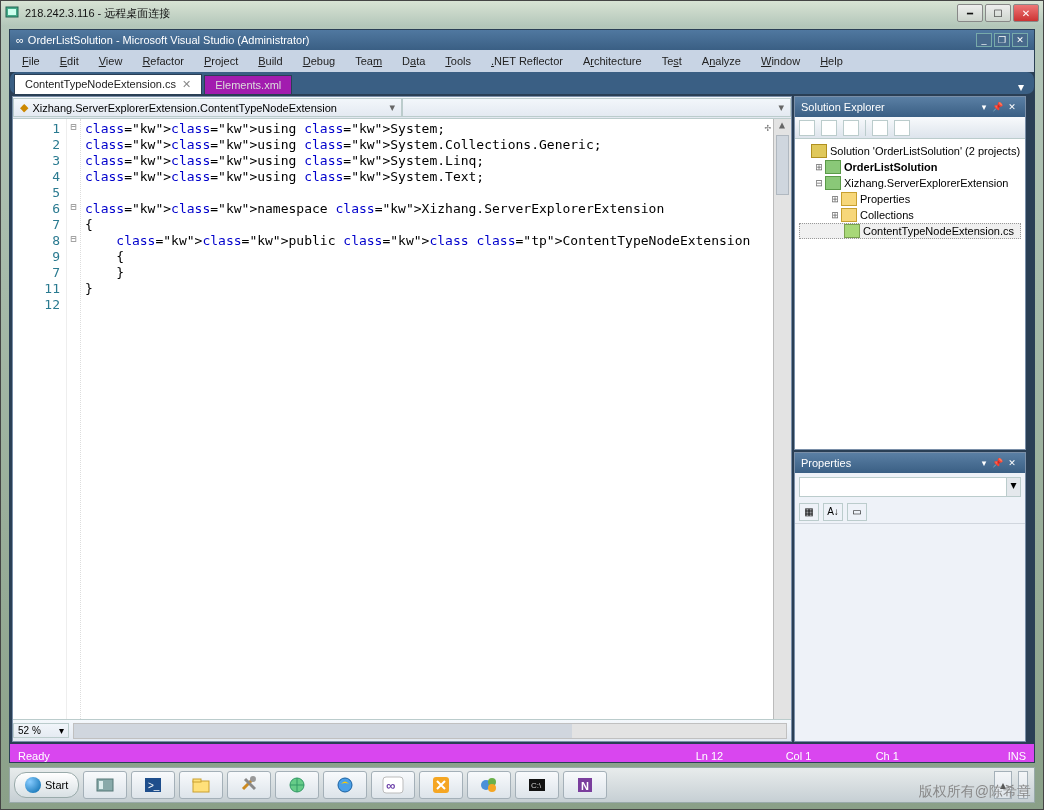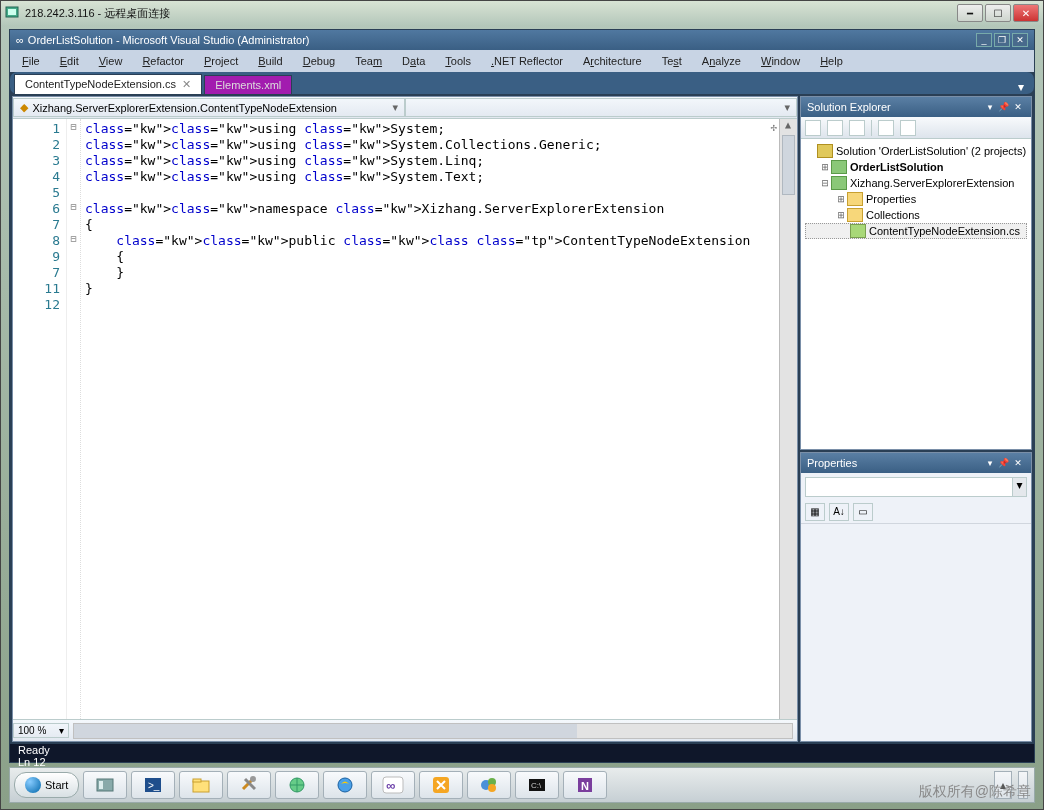--- a/index.html
+++ b/index.html
@@ -34,21 +34,21 @@
 .fold div { height: 16px; text-align: center; color: #888; font-size: 10px; line-height: 16px; }
 .code { flex: 1; padding: 2px 4px; white-space: pre; color: #000; }
 .code div { height: 16px; line-height: 16px; }
 .kw { color: #0000cc; }
 .vbar { width: 18px; background: #e3e3e3; border-left: 1px solid #bbb; position: relative; }
 .vbar .thumb { position: absolute; top: 16px; left: 2px; right: 2px; height: 60px; background: #cfd6de; border: 1px solid #b0b8c0; }
 .edfoot { height: 22px; background: linear-gradient(#f4f8fc,#e2e8f0); display: flex; align-items: center; border-top: 1px solid #bcc; }
 .zoom { width: 56px; border: 1px solid #bcc; padding: 1px 4px; font-size: 10px; display: flex; }
 .hbar { flex: 1; height: 16px; background: #e3e3e3; margin: 0 4px; border: 1px solid #c0c0c0; position: relative; }
 .hbar .thumb { position: absolute; left: 0; top: 0; bottom: 0; width: 70%; background: #d0d6de; }
-.side-col { width: 232px; display: flex; flex-direction: column; margin: 2px 2px 2px 0; gap: 2px; }
+.side-col { width: 232px; display: flex; flex-direction: column; margin: 2px 8px 2px 0; gap: 2px; }
 .panel { background: #eef2f8; border: 1px solid #7a8fa8; display: flex; flex-direction: column; }
 .panel.sol { flex: 1; }
 .panel.prop { height: 290px; }
 .panel-h { height: 20px; background: linear-gradient(#5a7fa4,#3a5f84); color: #fff; display: flex; align-items: center; padding: 0 6px; font-size: 11px; }
 .panel-h .title { flex: 1; }
 .panel-h .pb { width: 14px; text-align: center; font-size: 9px; }
 .tbar { height: 22px; background: linear-gradient(#f8fafc,#dde4ec); border-bottom: 1px solid #bcc; display: flex; align-items: center; padding: 0 4px; gap: 6px; }
 .tbar .ic { width: 16px; height: 16px; background: #fff; border: 1px solid #bcc; }
 .tree { flex: 1; background: #fff; padding: 4px; font-size: 11px; overflow: hidden; }
 .tn { display: flex; align-items: center; height: 16px; }
@@ -57,21 +57,21 @@
 .ic-sln { background: #e0c85a; border: 1px solid #b09020; }
 .ic-csp { background: #8ac878; border: 1px solid #5a9a48; }
 .ic-fold { background: #f7d77a; border: 1px solid #c8a030; }
 .ic-cs { background: #a8d878; border: 1px solid #7aa050; }
 .tsel { background: #f0f0f0; border: 1px dotted #999; }
 .propsel { height: 20px; background: #fff; border: 1px solid #bcc; margin: 4px; display:flex; }
 .propsel .dd{ width:14px; background:#e4e8ec; border-left:1px solid #bcc; text-align:center; }
 .proptb { height: 22px; display: flex; gap: 4px; padding: 0 4px; align-items: center; }
 .proptb .pb { width: 20px; height: 18px; border: 1px solid #bcc; background: #eef2f8; font-size: 10px; text-align: center; line-height: 16px; }
 .propbody { flex: 1; background: #eef2f8; border-top: 1px solid #d0d6de; }
-.status { height: 18px; background: #0f172a; color: #fff; display: flex; align-items: flex-start; padding: 0 8px; font-size: 11px; flex-direction: column; }
+.status { height: 18px; background: #d946ef; color: #fff; display: flex; align-items: flex-end; padding: 0 8px; font-size: 11px; }
 .status .sp { flex: 1; }
 .taskbar { position: absolute; left: 8px; right: 8px; bottom: 6px; height: 36px; background: linear-gradient(#e8ecec,#c6cfd4); border: 1px solid #9aa; display: flex; align-items: center; padding: 0 4px; gap: 4px; }
 .start { padding: 4px 10px; border: 1px solid #9aa; border-radius: 12px; background: linear-gradient(#fff,#d8e0e4); display:flex; align-items:center; gap:4px; font-size:11px; }
 .orb{ width:16px; height:16px; border-radius:50%; background: radial-gradient(circle at 30% 30%, #8cf, #06a); }
 .tbi { width: 44px; height: 28px; border: 1px solid #a4b0b8; border-radius: 3px; background: linear-gradient(#f8fafc,#dde4ea); display:flex; align-items:center; justify-content:center; }
 .tbi svg{ display:block; }
 .tbsp { flex: 1; }
 .tray{ width:18px; height:28px; border:1px solid #a4b0b8; background:linear-gradient(#f4f6f8,#dde4ea); margin-right:2px; display:flex; align-items:center; justify-content:center; color:#555; }
 .watermark { position: absolute; right: 12px; bottom: 8px; font-size: 14px; color: #888; }
 .tabs .dd { margin-left: auto; color: #fff; padding: 0 6px; }
@@ -171,21 +171,21 @@
             </div>
           <div class="code" id="code"><div><span <span="" class="kw">class</span>="kw"&gt;<span <span="" class="kw">class</span>="kw"&gt;using <span <span="" class="kw">class</span>="kw"&gt;System;</div><div><span <span="" class="kw">class</span>="kw"&gt;<span <span="" class="kw">class</span>="kw"&gt;using <span <span="" class="kw">class</span>="kw"&gt;System.Collections.Generic;</div><div><span <span="" class="kw">class</span>="kw"&gt;<span <span="" class="kw">class</span>="kw"&gt;using <span <span="" class="kw">class</span>="kw"&gt;System.Linq;</div><div><span <span="" class="kw">class</span>="kw"&gt;<span <span="" class="kw">class</span>="kw"&gt;using <span <span="" class="kw">class</span>="kw"&gt;System.Text;</div><div></div><div><span <span="" class="kw">class</span>="kw"&gt;<span <span="" class="kw">class</span>="kw"&gt;namespace <span <span="" class="kw">class</span>="kw"&gt;Xizhang.ServerExplorerExtension</div><div>{</div><div>    <span <span="" class="kw">class</span>="kw"&gt;<span <span="" class="kw">class</span>="kw"&gt;public <span <span="" class="kw">class</span>="kw"&gt;<span class="kw">class</span> <span <span="" class="kw">class</span>="tp"&gt;ContentTypeNodeExtension</div><div>    {</div><div>    }</div><div>}</div><div></div></div>
           <div class="vbar">
               <div class="thumb"></div>
             </div>
           <div style="position:absolute;right:0;top:0;width:18px;text-align:center;color:#666;font-size:10px">▲</div>
           <div style="position:absolute;right:20px;top:2px;color:#666;font-size:11px">✢</div>
         </div>
         <div class="edfoot">
           <div class="zoom">
-              <span>100 %</span>
+              <span>52 %</span>
               <span style="margin-left:auto">▾</span>
             </div>
           <div class="hbar">
               <div class="thumb"></div>
             </div>
         </div>
       </div>
 
       <div class="side-col">
         <div class="panel sol">

